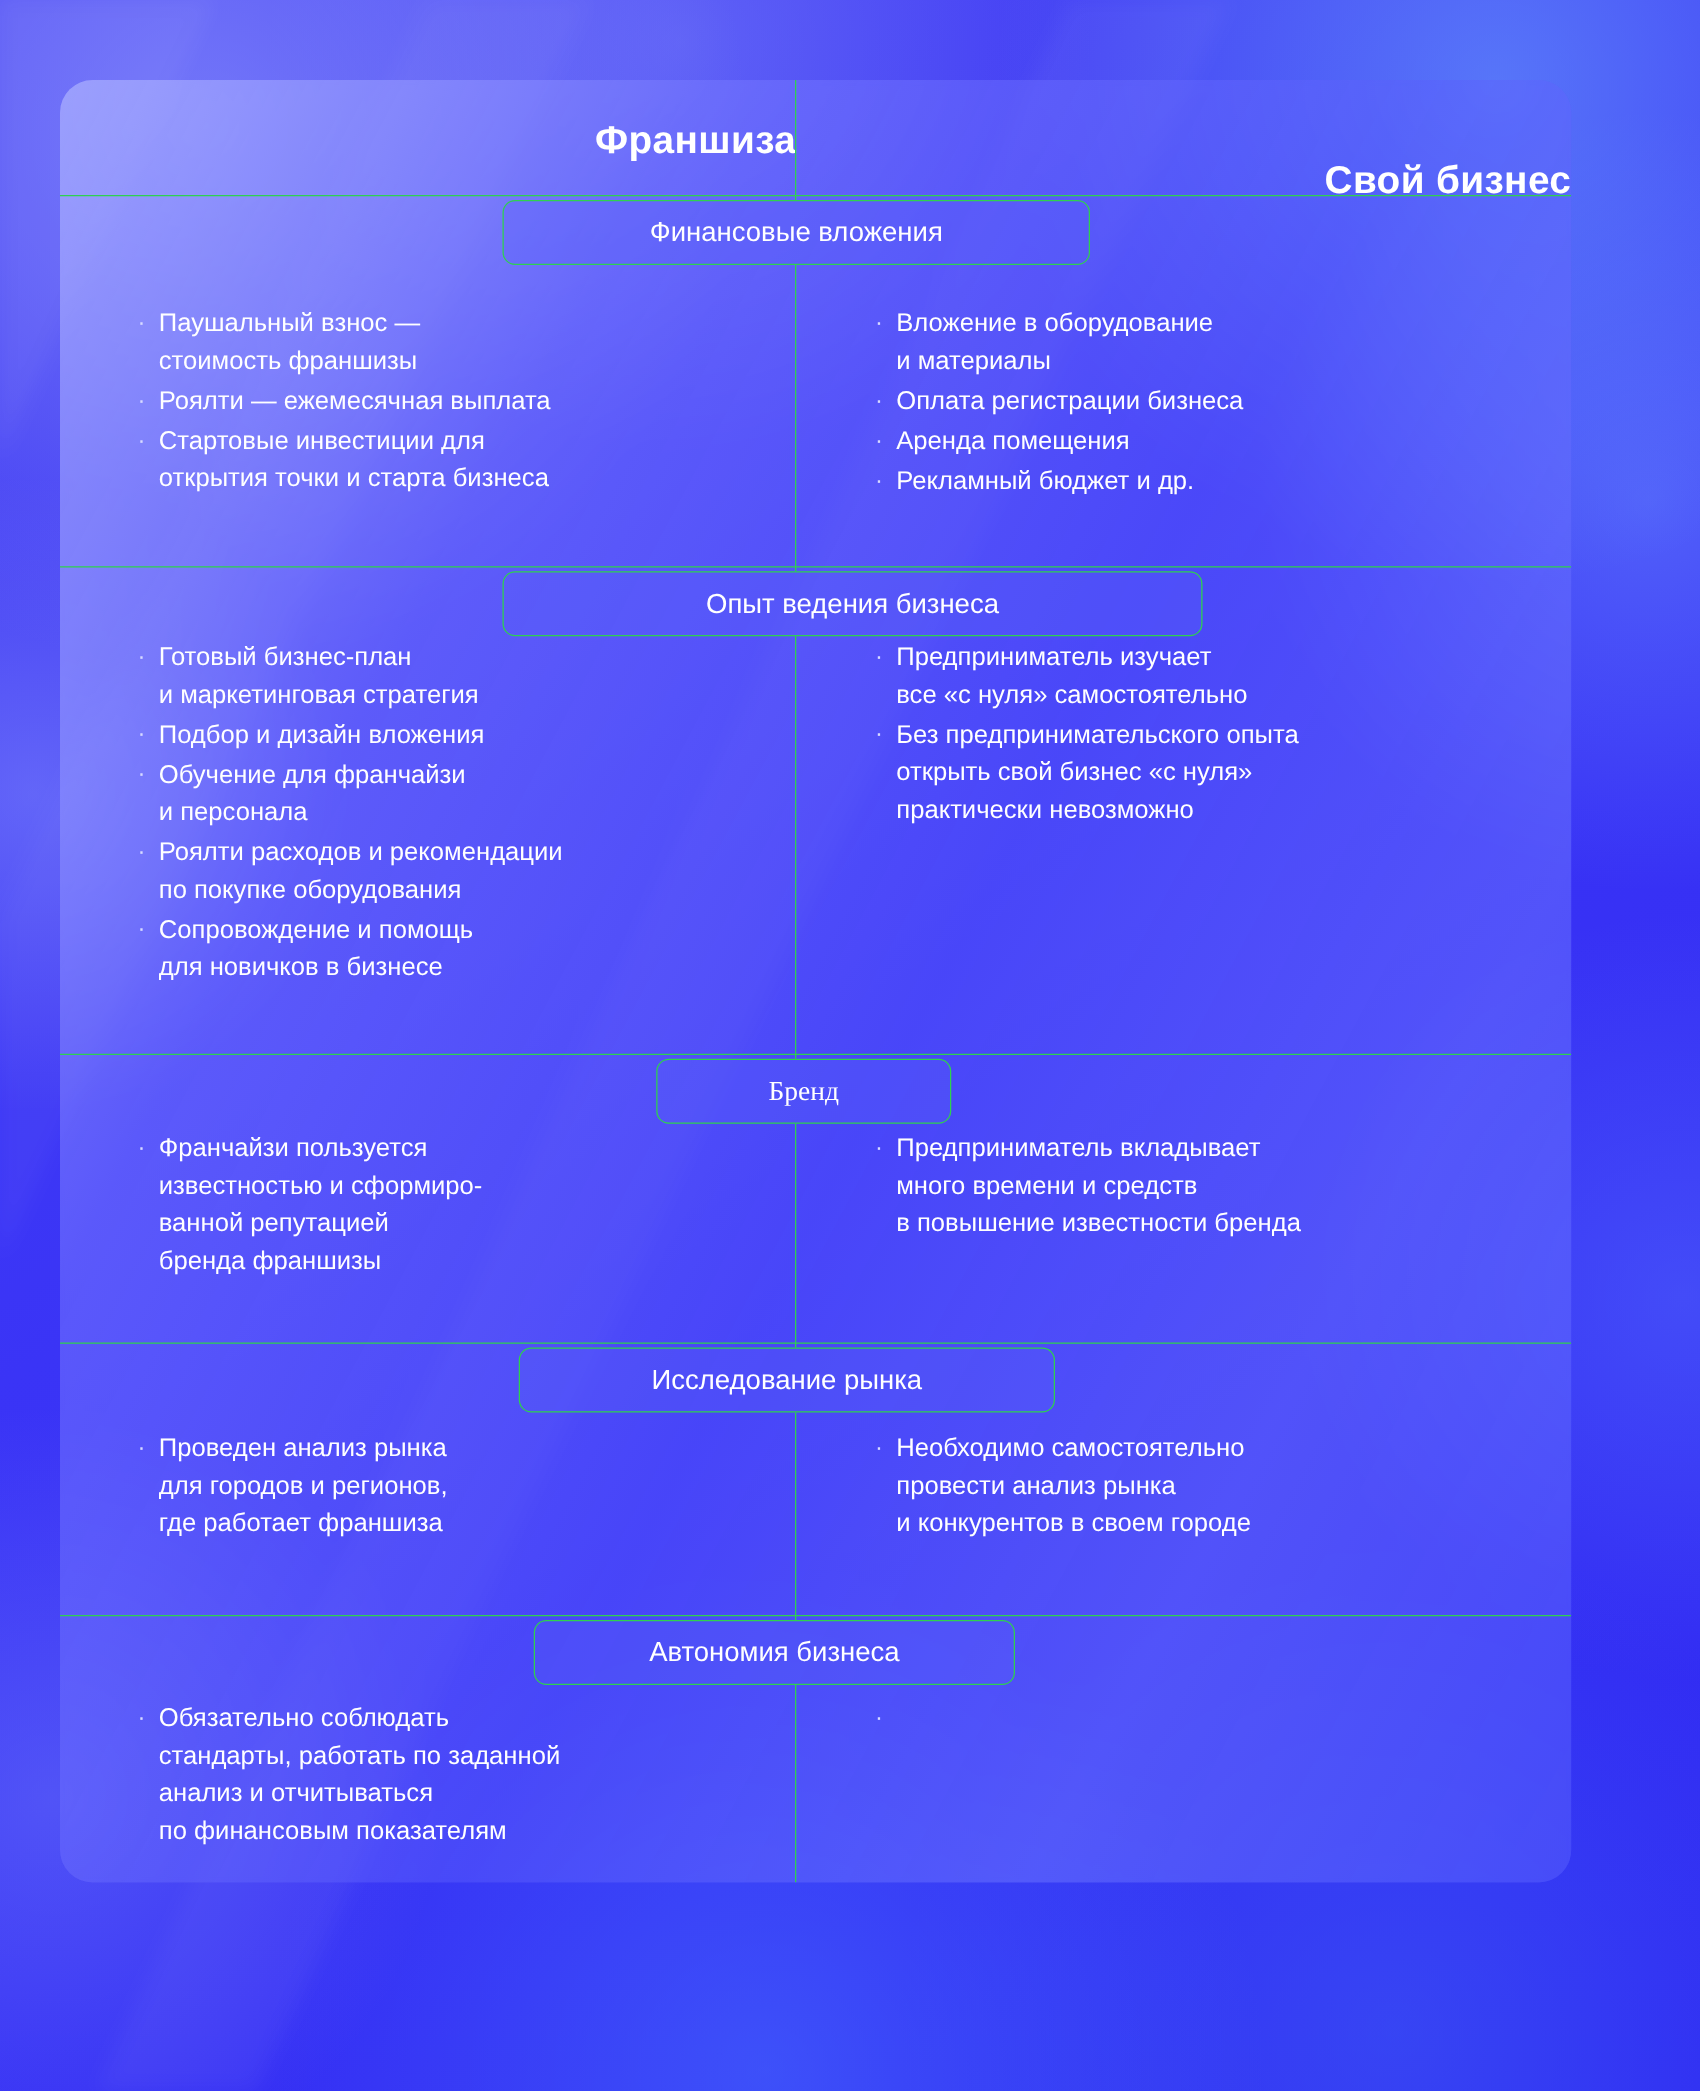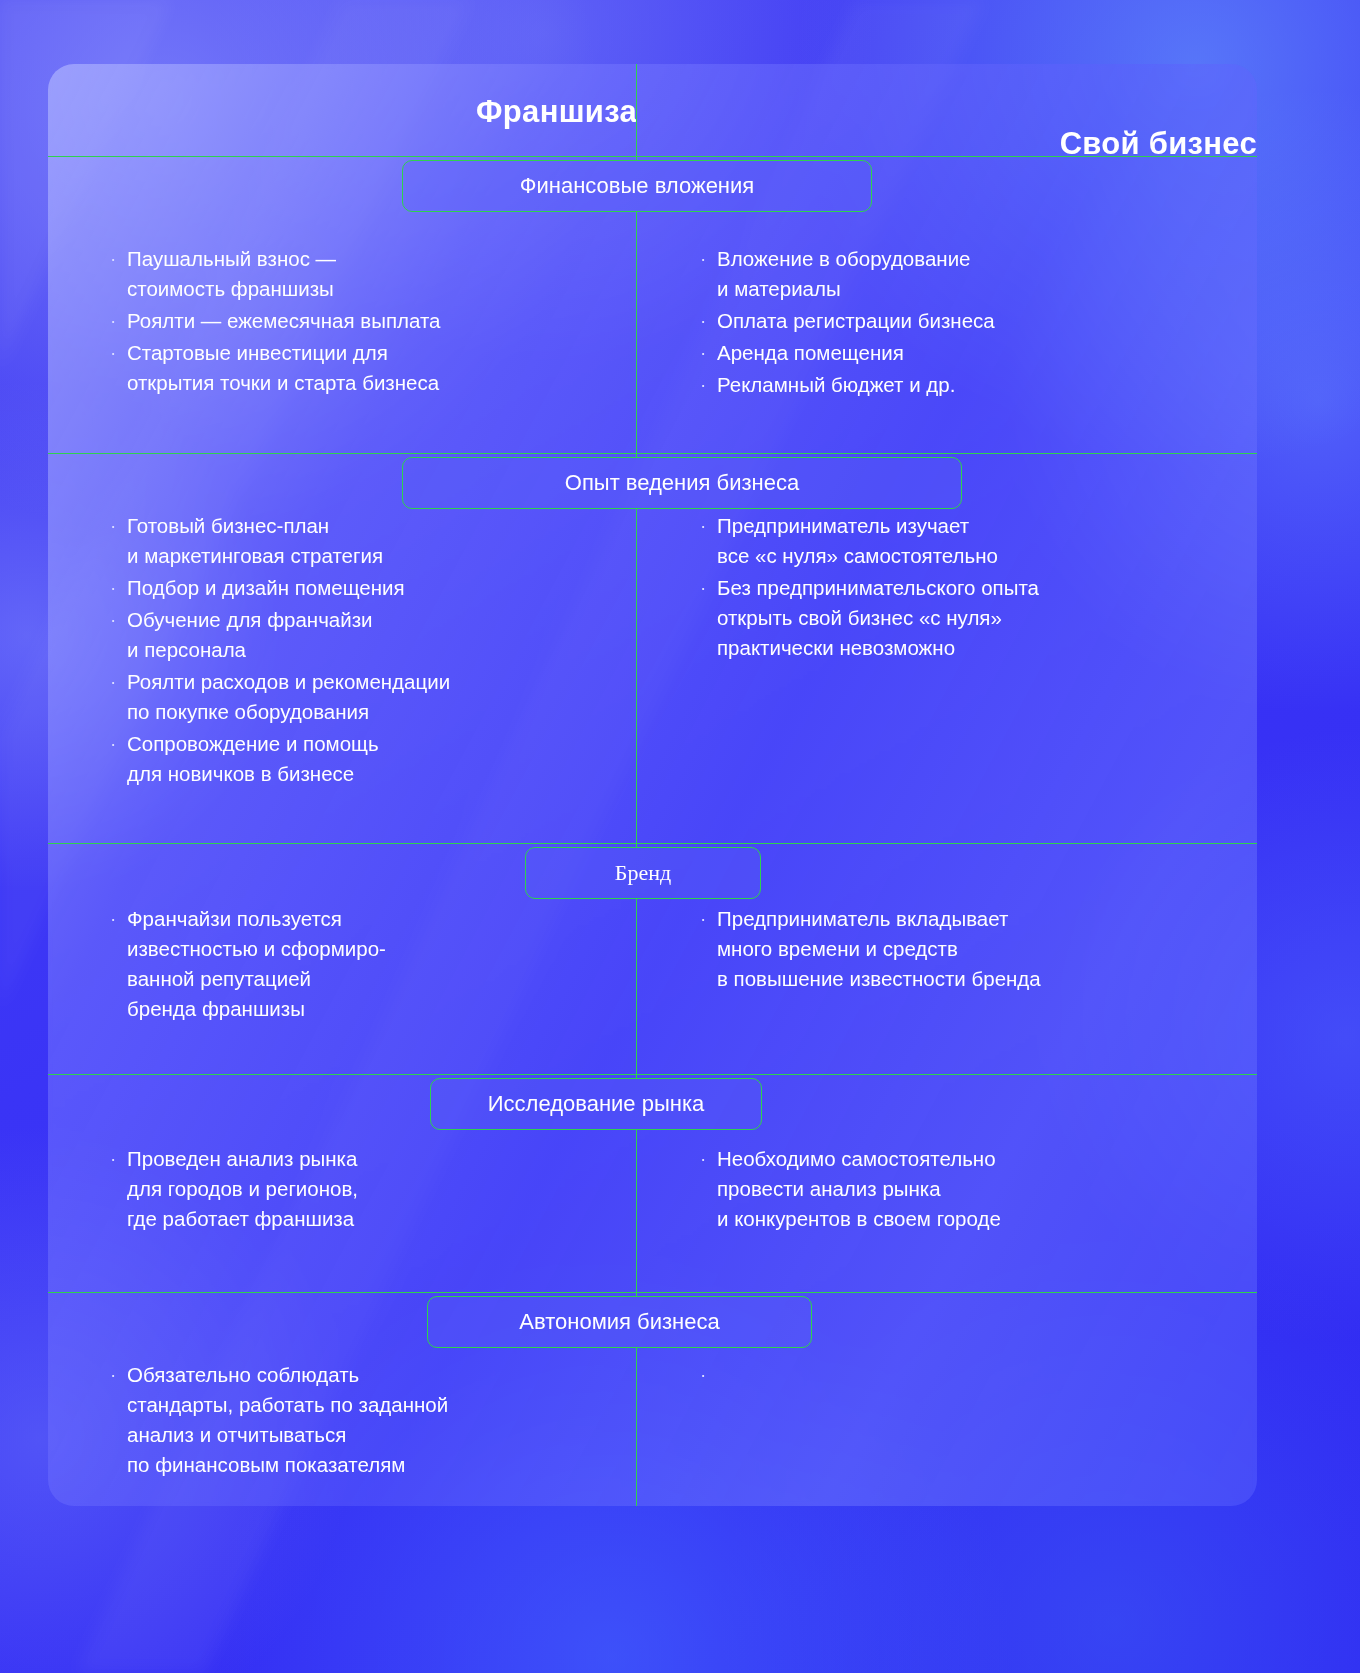--- a/index.html
+++ b/index.html
@@ -190,21 +190,21 @@
       <div class="hrule" style="top: 389px;"></div>
       <div class="pill" style="width: 560px; left: 354px; top: 393px;">Опыт ведения бизнеса</div>
       <div class="block left" style="top: 447px;">
         <div class="bullet-row">
           <span class="bullet-dot">·</span>
           <span class="bullet-text">Готовый бизнес-план
 и маркетинговая стратегия</span>
         </div>
         <div class="bullet-row">
           <span class="bullet-dot">·</span>
-          <span class="bullet-text">Подбор и дизайн помещения</span>
+          <span class="bullet-text">Подбор и дизайн вложения</span>
         </div>
         <div class="bullet-row">
           <span class="bullet-dot">·</span>
           <span class="bullet-text">Обучение для франчайзи
 и персонала</span>
         </div>
         <div class="bullet-row">
           <span class="bullet-dot">·</span>
           <span class="bullet-text">Роялти расходов и рекомендации
 по покупке оборудования</span>
@@ -241,21 +241,21 @@
       </div>
       <div class="block right" style="top: 840px;">
         <div class="bullet-row">
           <span class="bullet-dot">·</span>
           <span class="bullet-text">Предприниматель вкладывает
 много времени и средств
 в повышение известности бренда</span>
         </div>
       </div>
       <div class="hrule" style="top: 1010px;"></div>
-      <div class="pill" style="width: 332px; left: 382px; top: 1014px;">Исследование рынка</div>
+      <div class="pill" style="width: 429px; left: 367px; top: 1014px;">Исследование рынка</div>
       <div class="block left" style="top: 1080px;">
         <div class="bullet-row">
           <span class="bullet-dot">·</span>
           <span class="bullet-text">Проведен анализ рынка
 для городов и регионов,
 где работает франшиза</span>
         </div>
       </div>
       <div class="block right" style="top: 1080px;">
         <div class="bullet-row">

